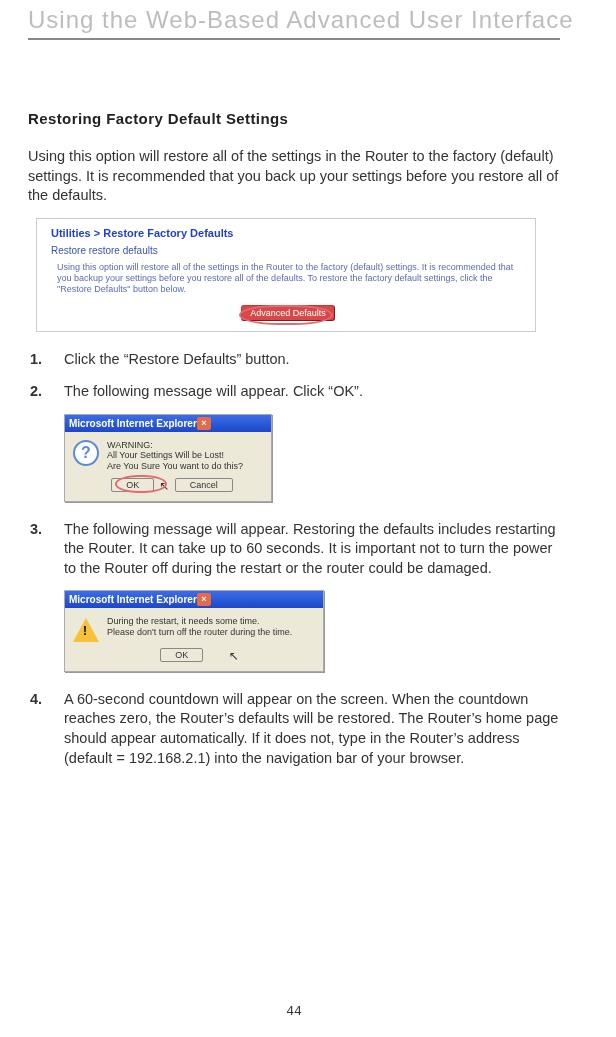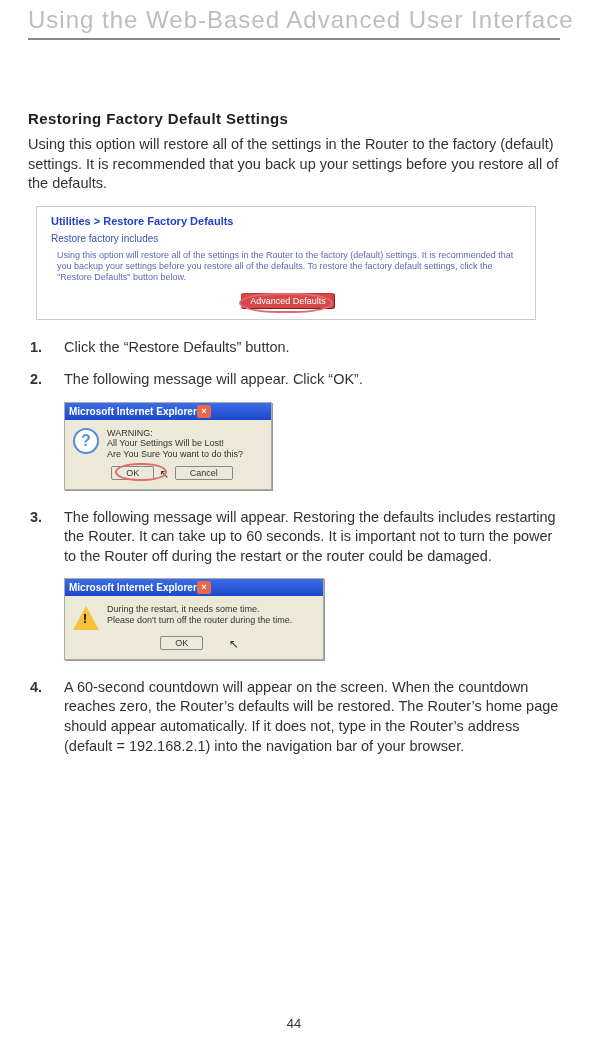--- a/index.html
+++ b/index.html
@@ -28,21 +28,21 @@
     font-family: "Arial Narrow", Arial, sans-serif;
     white-space: nowrap;
   }
   .spacer-top { height: 70px; }
   .section-heading {
     font-weight: bold;
     font-size: 15px;
     color: #222;
     font-family: "Arial Narrow", Arial, sans-serif;
     letter-spacing: 0.4px;
-    margin-bottom: 8px;
+    margin-bottom: 20px;
   }
   .intro-text {
     font-size: 14.5px;
     line-height: 1.35;
     color: #333;
     margin-bottom: 12px;
   }
 
   
   .util-pane {
@@ -187,39 +187,40 @@
     display:inline-block;
     font-size: 12px;
     margin-left: 2px;
     vertical-align: middle;
   }
 
   .xp-dialog.wide { width: 260px; margin-left: 36px; }
 
   .page-number {
     position: absolute;
-    bottom: 6px;
+    bottom: 18px;
     left: 50%;
     transform: translateX(-50%);
     font-size: 13px;
+    font-family: Liberation Mono, monospace;
   }
 </style>
 </head>
 <body>
 
 <div class="page">
   <div class="chapter-title">Using the Web-Based Advanced User Interface</div>
   <div class="spacer-top"></div>
 
   <div class="section-heading">Restoring Factory Default Settings</div>
   <div class="intro-text">Using this option will restore all of the settings in the Router to the factory (default) settings. It is recommended that you back up your settings before you restore all of the defaults.</div>
 
   <div class="util-pane">
     <div class="util-breadcrumb">Utilities &gt; Restore Factory Defaults</div>
-    <div class="util-sub">Restore factory includes</div>
+    <div class="util-sub">Restore restore defaults</div>
     <div class="util-body">Using this option will restore all of the settings in the Router to the factory (default) settings. It is recommended that you backup your settings before you restore all of the defaults. To restore the factory default settings, click the "Restore Defaults" button below.</div>
     <div class="restore-btn-wrap">
       <span class="restore-btn">Advanced Defaults</span>
     </div>
     <div class="circle-mark"></div>
   </div>
 
   <ol class="steps">
     <li>
       <span class="num">1.</span>

